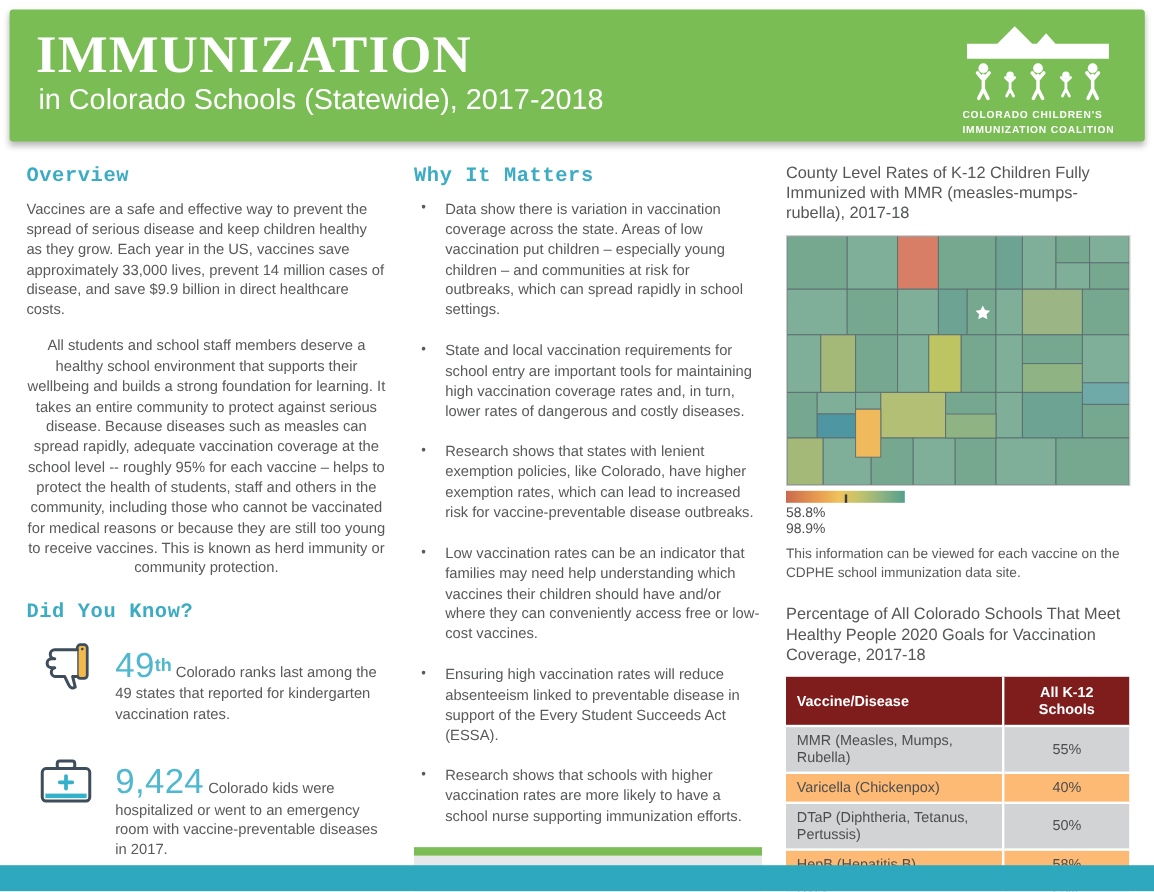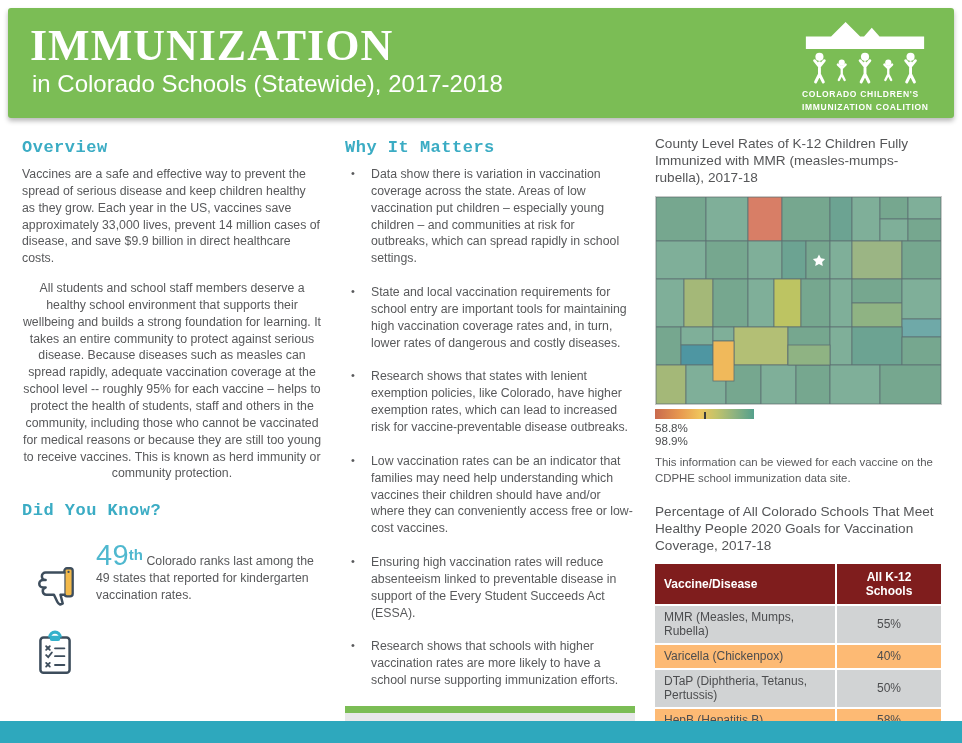--- a/index.html
+++ b/index.html
@@ -17,21 +17,21 @@
   .col{position:absolute;top:138px;}
   .col-left{left:22px;width:300px;}
   .col-mid{left:345px;width:290px;}
   .col-right{left:655px;width:286px;}
   h2.sec{margin:0 0 9px 0;font-family:"Liberation Mono",monospace;font-weight:bold;
          font-size:17px;color:#3BACC4;letter-spacing:.5px;}
   .body-p{margin:0 0 13px 0;font-size:12.3px;line-height:1.37;}
   .mb18{margin-bottom:19px;text-align:center;}
   
   .dyk{margin-top:6px;}
-  .fact{display:flex;align-items:flex-end;margin:2px 0 10px 8px;}
+  .fact{display:flex;align-items:flex-start;margin:2px 0 10px 8px;}
   .fact-icon{flex:0 0 52px;width:52px;padding-top:2px;}
   .fact-body{flex:1;font-size:12.3px;line-height:1.34;padding-left:14px;}
   .stat{font-size:29px;color:#4FB8CF;letter-spacing:.3px;line-height:1;}
   .stat-sup{font-size:15px;color:#4FB8CF;font-weight:bold;vertical-align:super;line-height:1;}
   
   ul.bullets{list-style:none;margin:4px 0 0 0;padding:0;}
   ul.bullets li{position:relative;padding-left:26px;margin:0 0 17px 0;font-size:12.3px;line-height:1.37;}
   ul.bullets li::before{content:"•";position:absolute;left:6px;top:0;color:#58595B;font-size:11px;}
   
   .policy{margin-top:16px;background:#E7E8E9;border-top:7px solid #7BBD55;padding:11px 15px 14px 15px;}
@@ -113,20 +113,34 @@
           <circle cx="37" cy="9.5" r="1.1" fill="#3D4D5C"></circle>
           <path d="M33 10 H15 a3.6 3.6 0 0 0 0 7.2 h-2.5 a3.6 3.6 0 0 0 0 7.2 h2.5 a3.6 3.6 0 0 0 .8 7.1 h7.2 l3.2 6.6 q2 4 5.2 1.8 l-2.1 -8.4 h3.7" fill="#ffffff" stroke="#3D4D5C" stroke-width="2.4" stroke-linejoin="round" stroke-linecap="round"></path>
         </svg>
       </div>
       <p class="fact-body">
         <span class="stat">49</span><span class="stat-sup">th</span>
         <span>Colorado ranks last among the 49 states that reported for kindergarten vaccination rates.</span>
       </p>
     </div>
 
+    <div class="fact">
+      <div class="fact-icon">
+        <svg width="50" height="50" viewBox="0 0 48 48">
+          <rect x="17" y="6" width="14" height="6" rx="2" fill="none" stroke="#3D4D5C" stroke-width="2.4"></rect>
+          <rect x="5" y="12" width="38" height="26" rx="3" fill="#ffffff" stroke="#3D4D5C" stroke-width="2.4"></rect>
+          <path d="M24 18 v10 M19 23 h10" stroke="#33B1CB" stroke-width="3" stroke-linecap="round" fill="none"></path>
+          <rect x="7.5" y="32" width="33" height="3.6" fill="#33B1CB"></rect>
+        </svg>
+      </div>
+      <p class="fact-body">
+        <span class="stat">9,424</span>
+        <span>Colorado kids were hospitalized or went to an emergency room with vaccine-preventable diseases in 2017.</span>
+      </p>
+    </div>
 
     <div class="fact">
       <div class="fact-icon">
         <svg width="50" height="50" viewBox="0 0 48 48">
           <rect x="10" y="9" width="28" height="34" rx="3" fill="#ffffff" stroke="#3D4D5C" stroke-width="2.4"></rect>
           <path d="M19 9 a5 5 0 0 1 10 0" fill="none" stroke="#33B1CB" stroke-width="3"></path>
           <rect x="19" y="7.5" width="10" height="5" rx="2" fill="#33B1CB"></rect>
           <g stroke="#3D4D5C" stroke-width="1.8" stroke-linecap="round" fill="none">
             <path d="M15.5 17.5 l3.5 3.5 M19 17.5 l-3.5 3.5 M24 19.5 h9"></path>
             <path d="M15.5 26 l2 2 l3.5 -4.5 M24 27 h9"></path>

